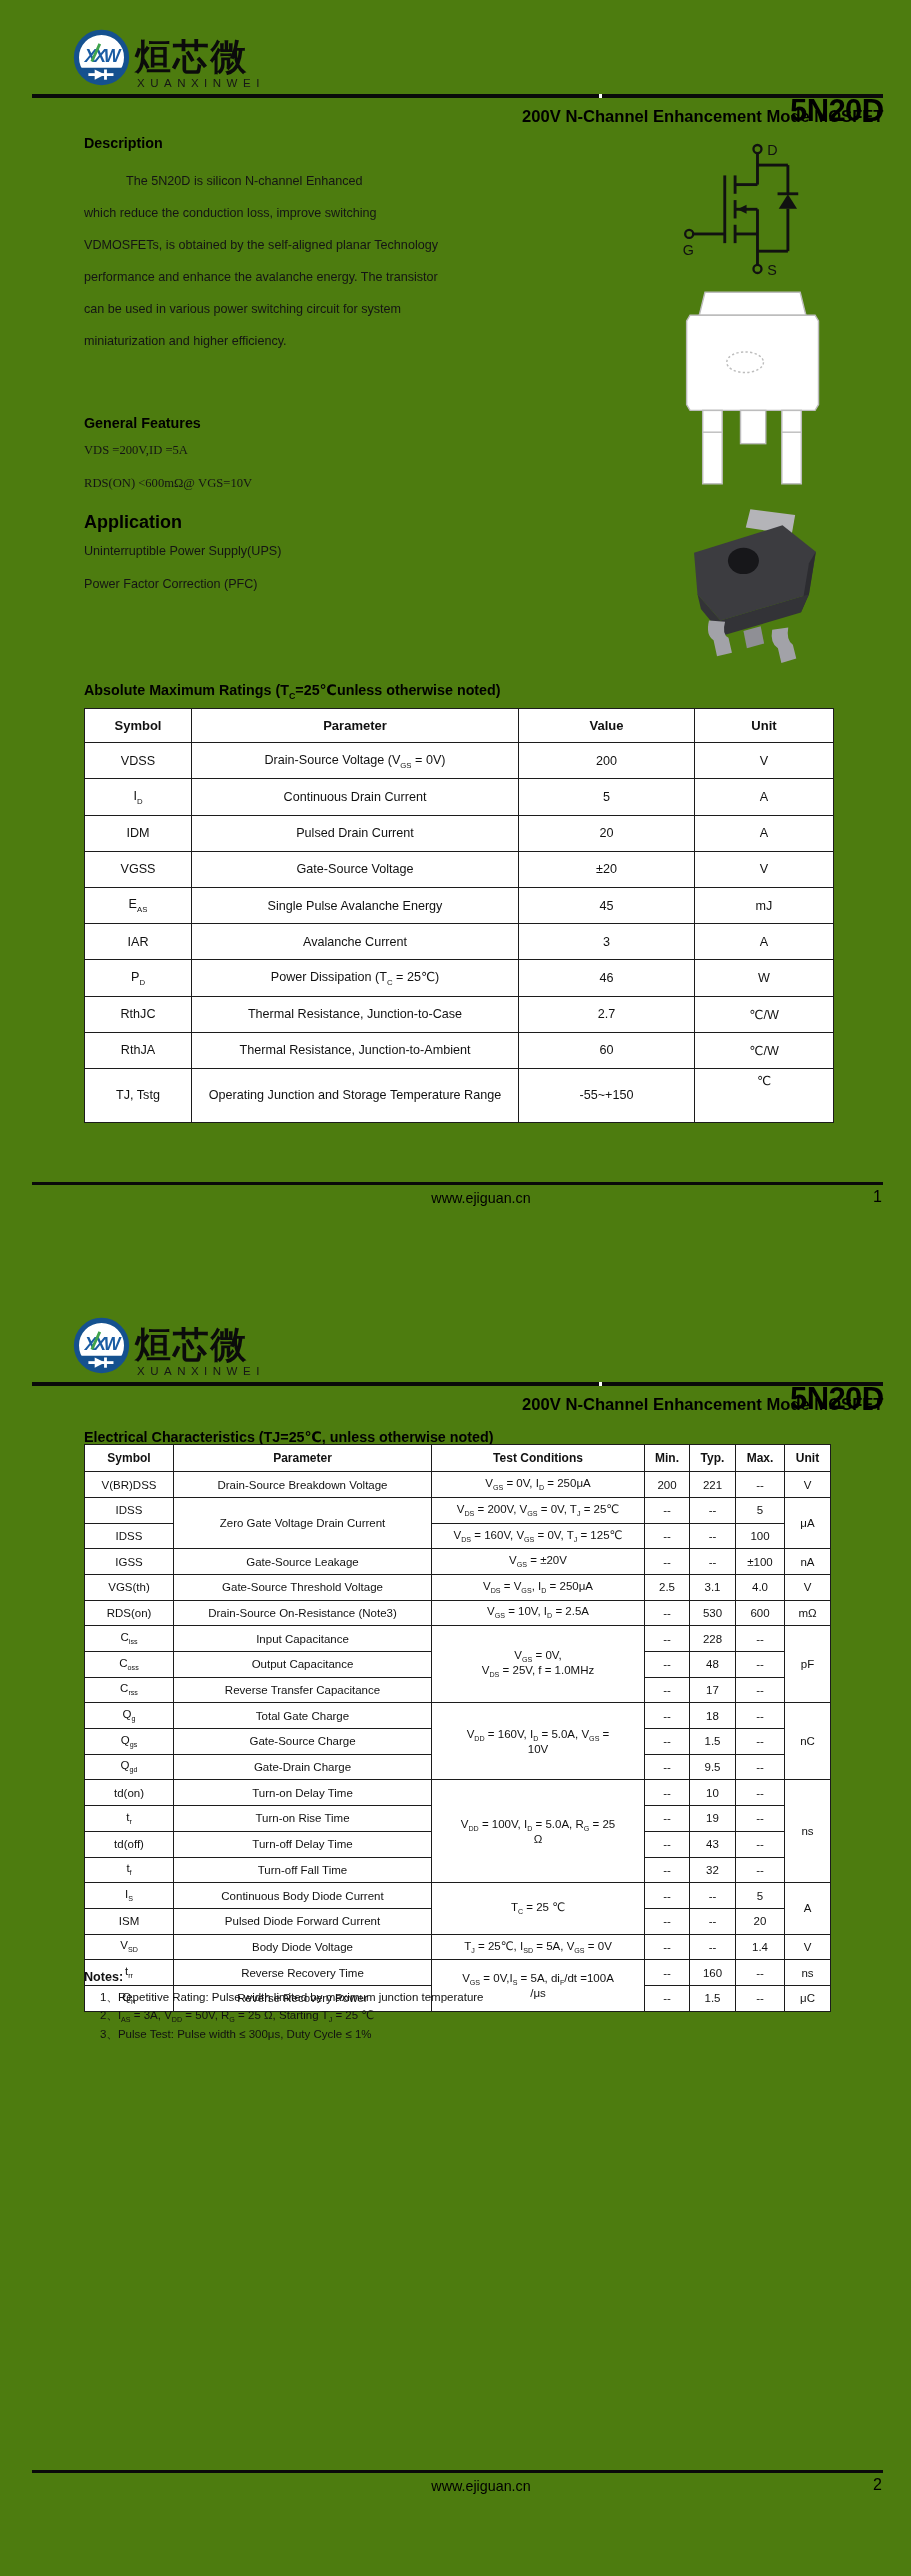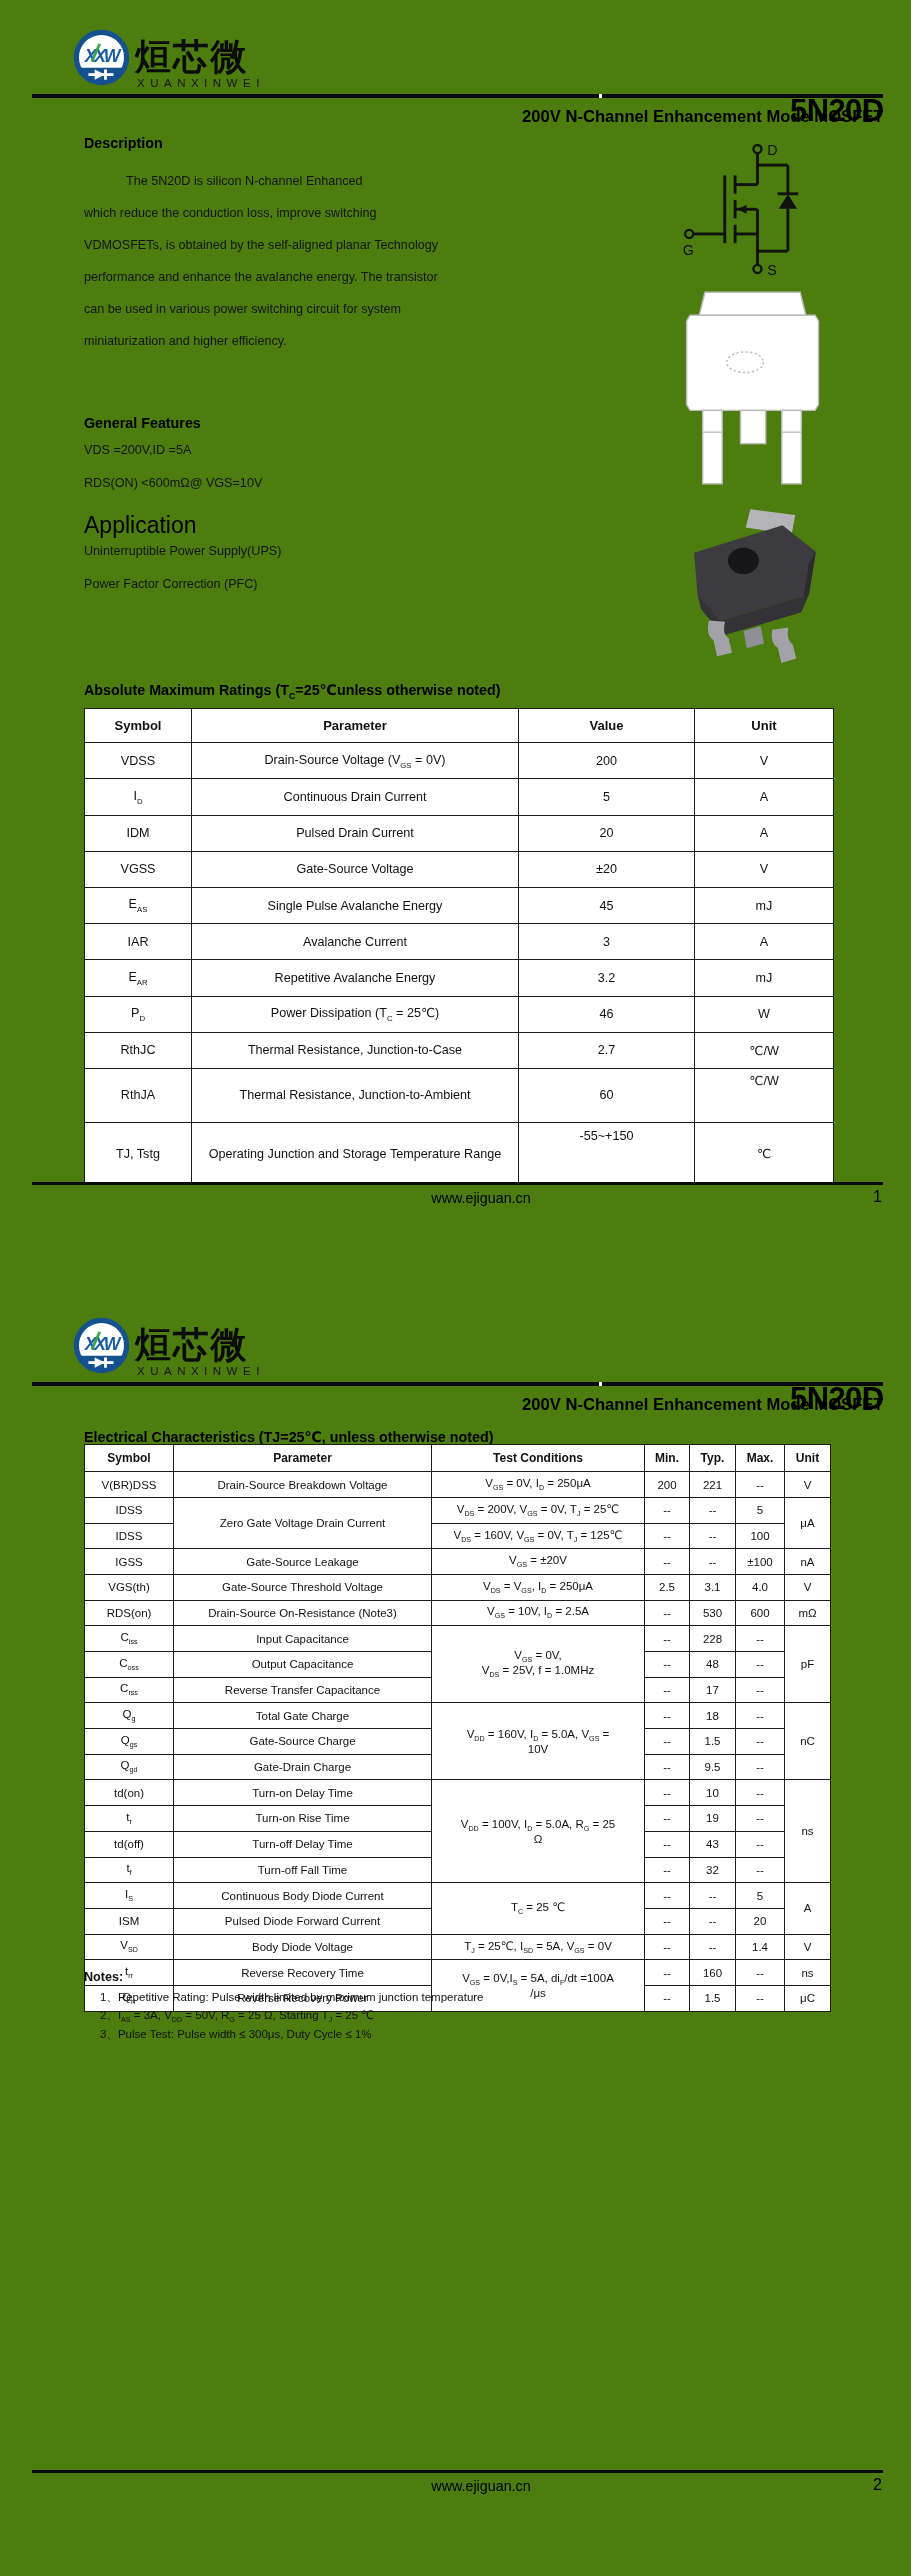--- a/index.html
+++ b/index.html
@@ -12,21 +12,21 @@
   .brand-cjk{font-size:36px;font-weight:bold;letter-spacing:1.7px;color:#0b0b0b;white-space:nowrap;}
   .brand-latin{font-size:11.5px;letter-spacing:5.5px;color:#161616;white-space:nowrap;}
   .part-number{font-size:31px;font-weight:bold;letter-spacing:-0.6px;color:#000;margin-top:40px;}
   .rule{background:#0a0a0a;height:4px;}
   .rule{position:absolute;}
   .rule::after{content:'';position:absolute;left:567px;top:0;width:2.9px;height:100%;background:#fff;}
   .subtitle{font-size:16.6px;font-weight:bold;color:#000;white-space:nowrap;}
 
   
   .h-small{font-size:14.3px;font-weight:bold;color:#000;}
-  .h-big{font-size:23px;font-weight:normal;color:#000;}
+  .h-big{font-size:18px;font-weight:bold;color:#000;}
   .bodytext{font-size:12.6px;color:#141414;white-space:nowrap;}
   .desc-lines div{height:32px;line-height:32px;}
   .desc-lines div.indent{padding-left:42px;}
   .feat-lines div{height:33px;line-height:33px;}
 
   
   table{border-collapse:collapse;table-layout:fixed;border:1.7px solid #141414;background:#fff;}
   th,td{border:1.1px solid #1c1c1c;text-align:center;vertical-align:middle;padding:0.6px 3.4px;overflow:hidden;}
   sub{font-size:62%;}
   #abs-table th{height:32px;font-size:13px;}
@@ -75,21 +75,21 @@
   <div class="abs bodytext desc-lines" style="left:84px;top:165px;">
     <div class="indent">The 5N20D is silicon N-channel Enhanced</div>
     <div>which reduce the conduction loss, improve switching</div>
     <div>VDMOSFETs, is obtained by the self-aligned planar Technology</div>
     <div>performance and enhance the avalanche energy. The transistor</div>
     <div>can be used in various power switching circuit for system</div>
     <div>miniaturization and higher efficiency.</div>
   </div>
 
   <div class="abs h-small" style="left:84px;top:415px;">General Features</div>
-  <div class="abs bodytext feat-lines" style="left:84px;top:434px;">
+  <div class="abs bodytext feat-lines" style="left:84px;top:434px;font-family:Liberation Serif, serif;">
     <div>VDS =200V,ID =5A</div>
     <div>RDS(ON) &lt;600mΩ@ VGS=10V</div>
   </div>
 
   <div class="abs h-big" style="left:84px;top:512px;">Application</div>
   <div class="abs bodytext feat-lines" style="left:84px;top:535px;">
     <div>Uninterruptible Power Supply(UPS)</div>
     <div>Power Factor Correction (PFC)</div>
   </div>
 
@@ -198,26 +198,20 @@
           <td>45</td>
           <td>mJ</td>
         </tr>
         <tr>
           <td>IAR</td>
           <td>Avalanche Current</td>
           <td>3</td>
           <td>A</td>
         </tr>
         <tr>
-          <td>E<sub>AR</sub></td>
-          <td>Repetitive Avalanche Energy</td>
-          <td>3.2</td>
-          <td>mJ</td>
-        </tr>
-        <tr>
           <td>P<sub>D</sub></td>
           <td>Power Dissipation (T<sub>C</sub> = 25℃)</td>
           <td>46</td>
           <td>W</td>
         </tr>
         <tr>
           <td>RthJC</td>
           <td>Thermal Resistance, Junction-to-Case</td>
           <td>2.7</td>
           <td>℃/W</td>

